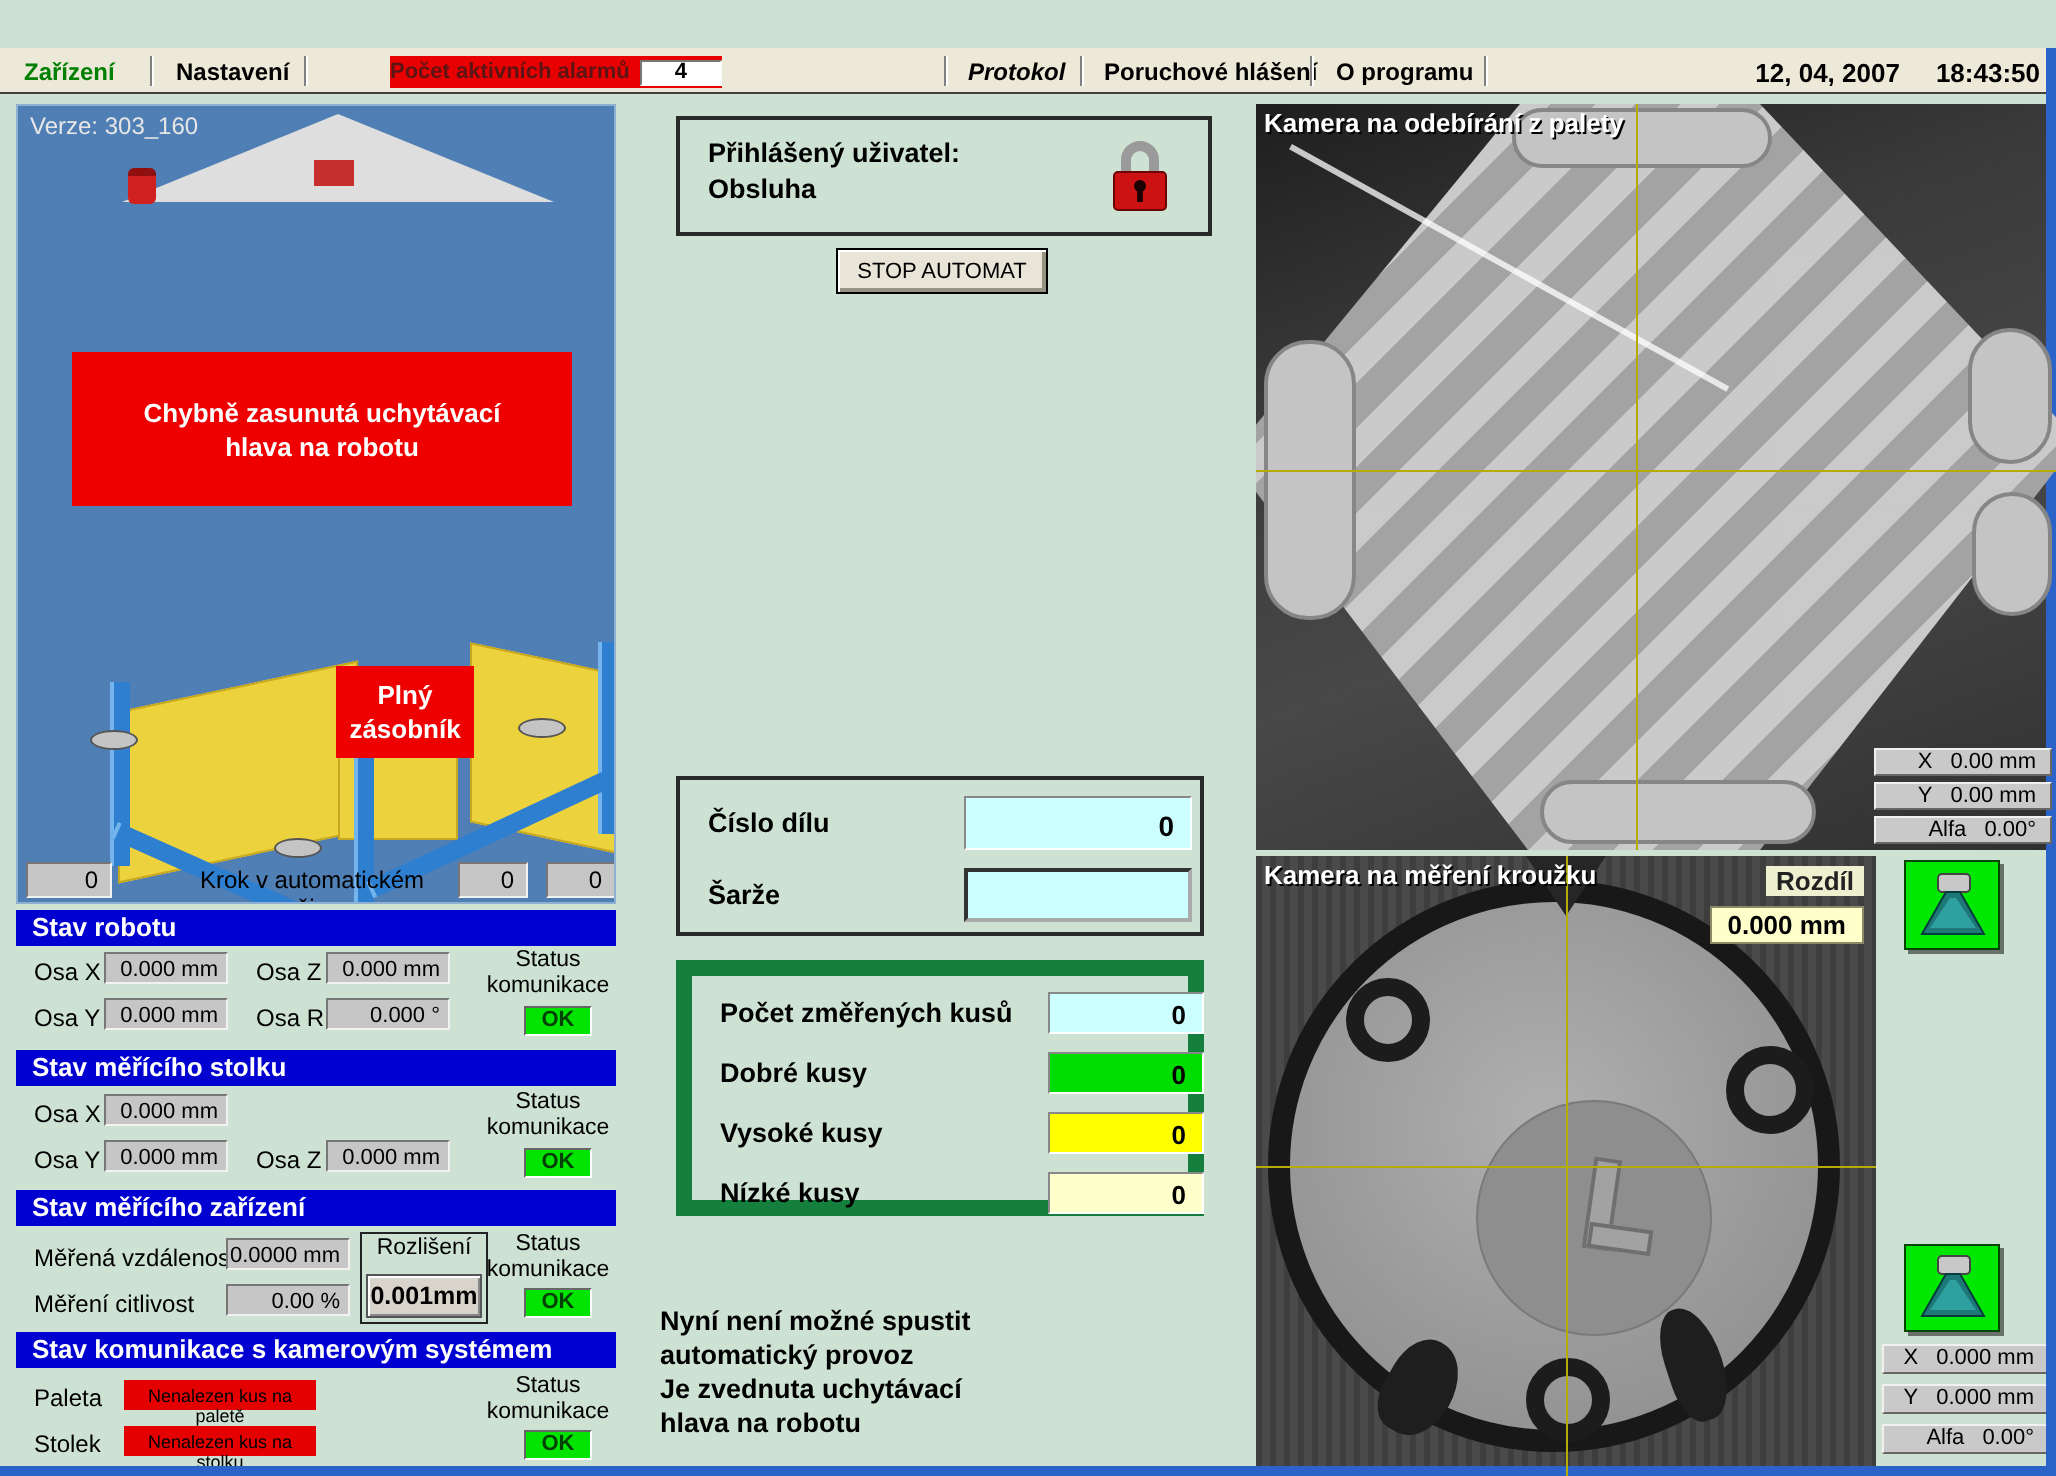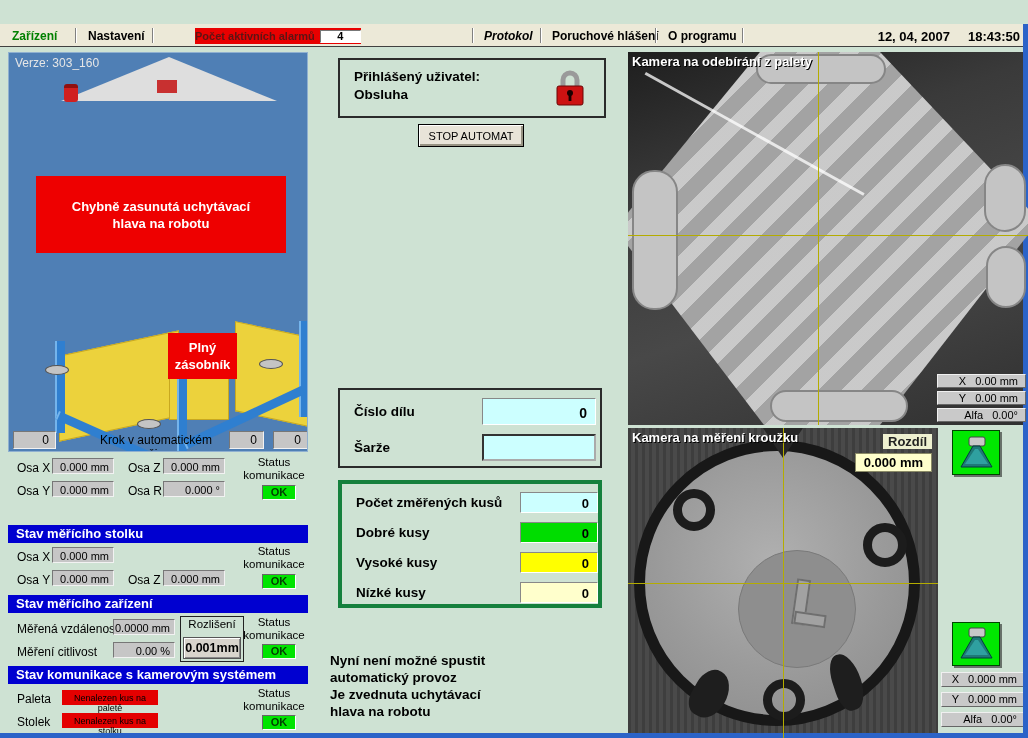--- a/index.html
+++ b/index.html
@@ -80,21 +80,21 @@
   .lock-wrap { position:absolute; right:20px; top:8px; }
   .stop-btn { position:absolute; left:418px; top:124px; width:106px; height:23px; background:#e8e4d8;
     border:1px solid #000; box-shadow:inset 1px 1px 0 #fff, inset -2px -2px 0 #979383;
     font-size:11px; text-align:center; padding-top:5px; }
   .part-box { position:absolute; left:338px; top:388px; width:264px; height:80px; border:2px solid #2a2a2a; }
   .big-label { position:absolute; left:14px; font-size:13.5px; font-weight:bold; }
   .cyan-field { position:absolute; left:142px; width:114px; height:27px; background:#ccffff;
     border:1px solid; border-color:#888 #fff #fff #888; font-size:14px; font-weight:bold;
     text-align:right; padding:6px 8px 0 0; }
   .cyan-field.batch { border:2px solid #333; border-right-color:#aaa; border-bottom-color:#aaa; }
-  .counters-box { position:absolute; left:338px; top:480px; width:264px; height:128px; border:4px solid #15803d; }
+  .counters-box { position:absolute; left:338px; top:480px; width:264px; height:128px; border:8px solid #15803d; }
   .cnt-box { position:absolute; left:178px; width:78px; height:21px; border:1px solid;
     border-color:#888 #fff #fff #888; font-size:13px; font-weight:bold; text-align:right; padding:3px 8px 0 0; }
   .c-cyan { background:#ccffff; } .c-green { background:#00dd00; }
   .c-yellow { background:#ffff00; } .c-cream { background:#ffffcc; }
   .auto-message { position:absolute; left:330px; top:652px; width:292px; text-align:left;
     font-size:13.5px; font-weight:bold; line-height:17px; }
 
   
   .camera { position:absolute; overflow:hidden; }
   .cam-top { left:628px; top:52px; width:400px; height:373px;
@@ -189,20 +189,21 @@
 hlava na robotu</div>
     <div class="m-alarm preline" style="left:159px; top:280px; width:69px; height:46px;">Plný
 zásobník</div>
     <div class="step-box" style="left:4px; width:43px;">0</div>
     <div class="step-label">Krok v automatickém režimu</div>
     <div class="step-box" style="left:220px; width:35px;">0</div>
     <div class="step-box" style="left:264px; width:35px;">0</div>
   </div>
 
   <div class="section" style="top:455px;">
+    <div class="sec-header">Stav robotu</div>
     <div class="sec-body" style="height:51px;">
       <div class="slabel" style="left:9px; top:6px;">Osa X</div>
       <div class="valbox" style="left:44px; top:3px;">0.000 mm</div>
       <div class="slabel" style="left:120px; top:6px;">Osa Z</div>
       <div class="valbox" style="left:155px; top:3px;">0.000 mm</div>
       <div class="slabel" style="left:9px; top:29px;">Osa Y</div>
       <div class="valbox" style="left:44px; top:26px;">0.000 mm</div>
       <div class="slabel" style="left:120px; top:29px;">Osa R</div>
       <div class="valbox" style="left:155px; top:26px;">0.000 °</div>
       <div class="status-lbl preline" style="left:228px; top:1px;">Status

